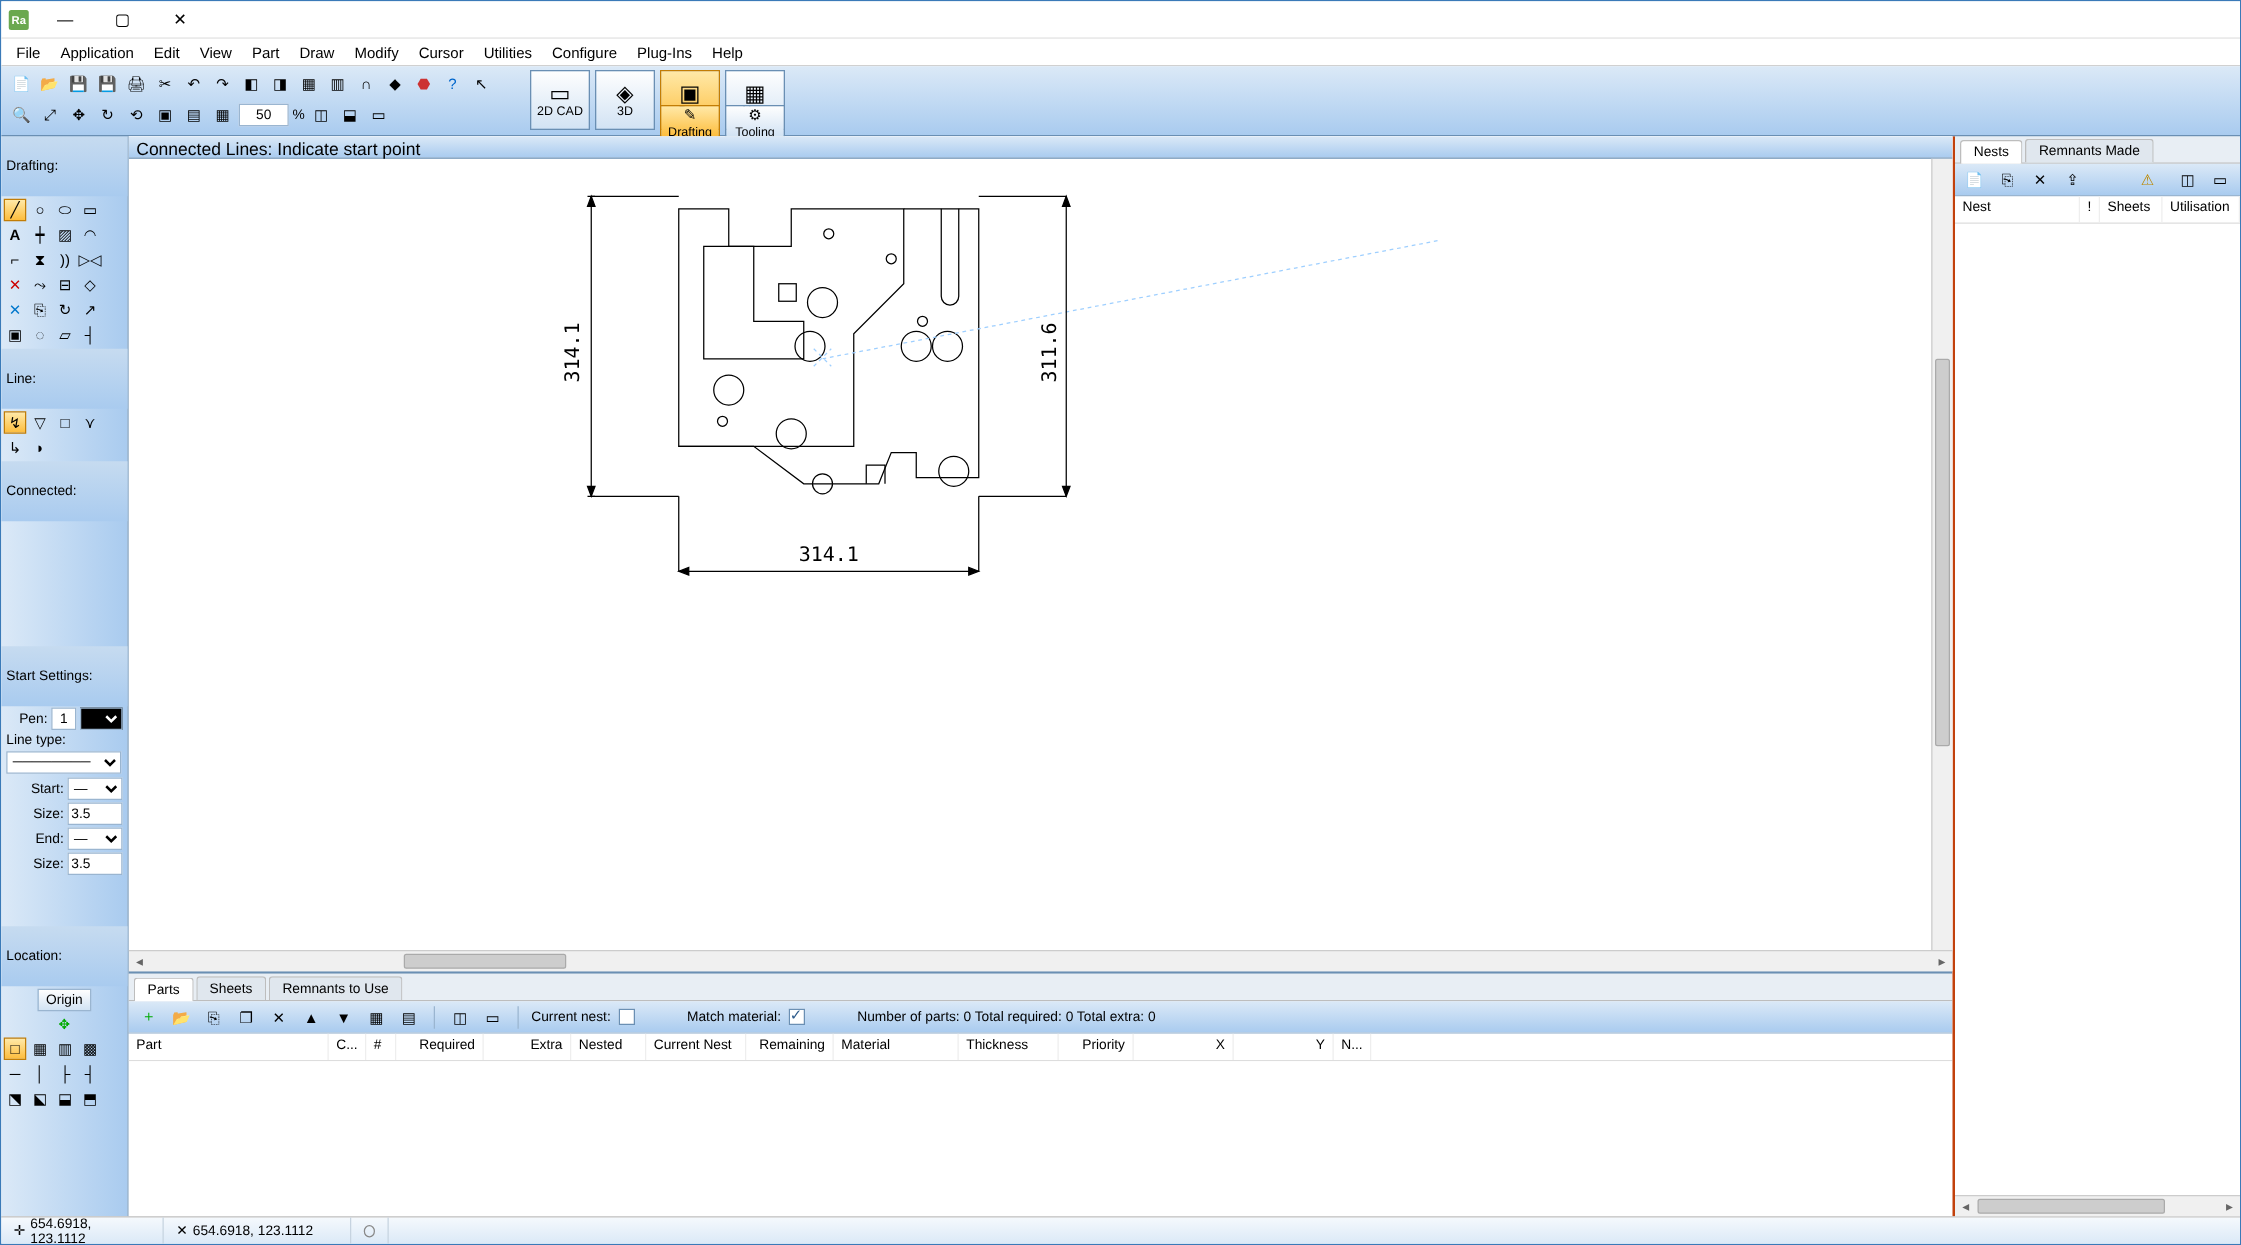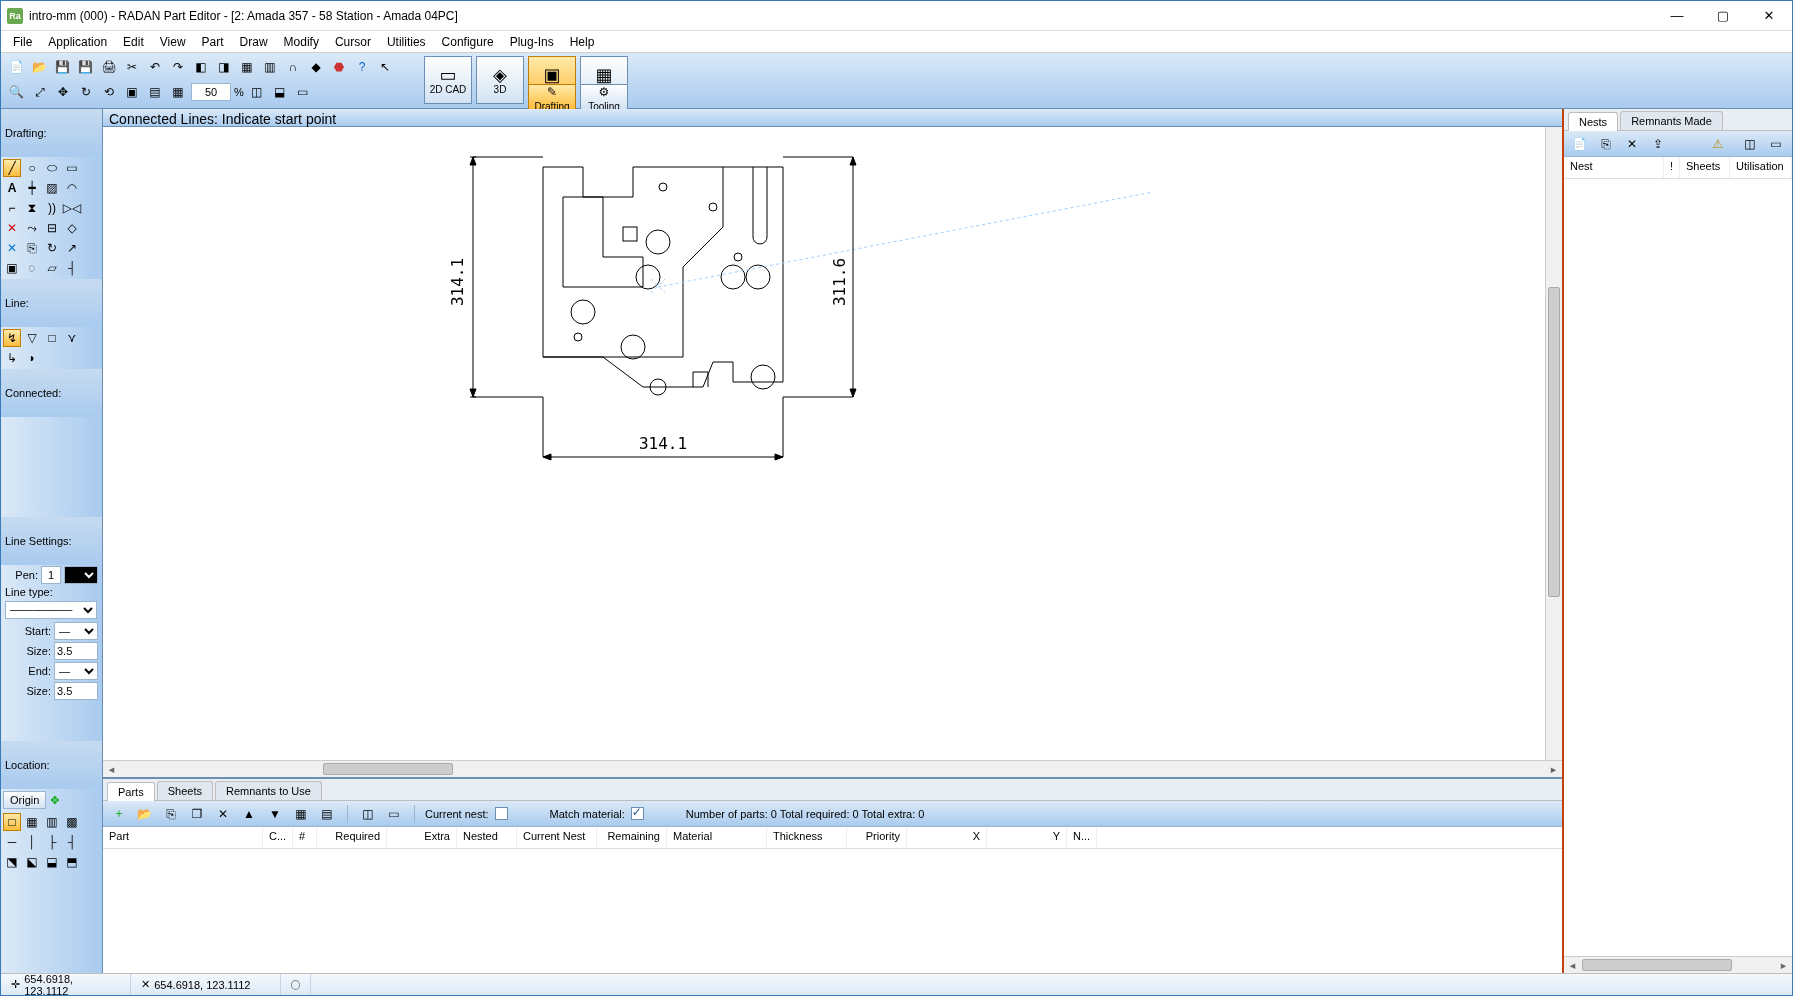--- a/index.html
+++ b/index.html
@@ -73,21 +73,20 @@
   .statusbar .cell{padding:0 10px;border-right:1px solid #c6d3e0;height:100%;display:flex;align-items:center;gap:4px;}
   svg text{font-family:monospace;}
 </style>
 </head>
 <body>
 
 <div class="root">
 
   <div class="titlebar">
     <div class="app-icon">Ra</div>
-    <div class="title">intro-mm (000) - RADAN Part Editor - [2: Amada 357 - 58 Station - Amada 04PC]</div>
     <div class="winbtn">—</div>
     <div class="winbtn">▢</div>
     <div class="winbtn close">✕</div>
   </div>
 
   <div class="menubar">
     <span>File</span>
     <span>Application</span>
     <span>Edit</span>
     <span>View</span>
@@ -209,21 +208,21 @@
         <div class="tb active">↯</div>
         <div class="tb">▽</div>
         <div class="tb">□</div>
         <div class="tb">⋎</div>
         <div class="tb">↳</div>
         <div class="tb">◗</div>
       </div>
       <div class="sect-title">Connected:</div>
       <div style="height:100px;"></div>
 
-      <div class="sect-title">Line Settings:</div>
+      <div class="sect-title">Start Settings:</div>
       <div class="form-row">
           <label>Pen:</label>
         <input style="width: 20px; text-align: center;" value="1">
         <select style="width:34px;background:#000;color:#fff;"><option></option></select>
       </div>
       <div style="padding:1px 4px;">Line type:</div>
       <select class="full"><option>────────</option></select>
       <div class="form-row">
           <label>Start:</label>
           <select style="width:44px;"><option>—</option></select>
@@ -236,21 +235,21 @@
           <label>End:</label>
           <select style="width:44px;"><option>—</option></select>
         </div>
       <div class="form-row">
           <label>Size:</label>
           <input style="width: 44px;" value="3.5">
         </div>
 
       <div style="height:40px;"></div>
       <div class="sect-title">Location:</div>
-      <div style="display:flex;align-items:center;">
+      <div style="display:flex;align-items:center;flex-direction:column;">
         <div class="btnlike">Origin</div>
         <div class="tb" style="color:#0a0;margin:2px;">✥</div>
       </div>
       <div class="toolgrid">
         <div class="tb active">□</div>
         <div class="tb">▦</div>
         <div class="tb">▥</div>
         <div class="tb">▩</div>
         <div class="tb">─</div>
         <div class="tb">│</div>

